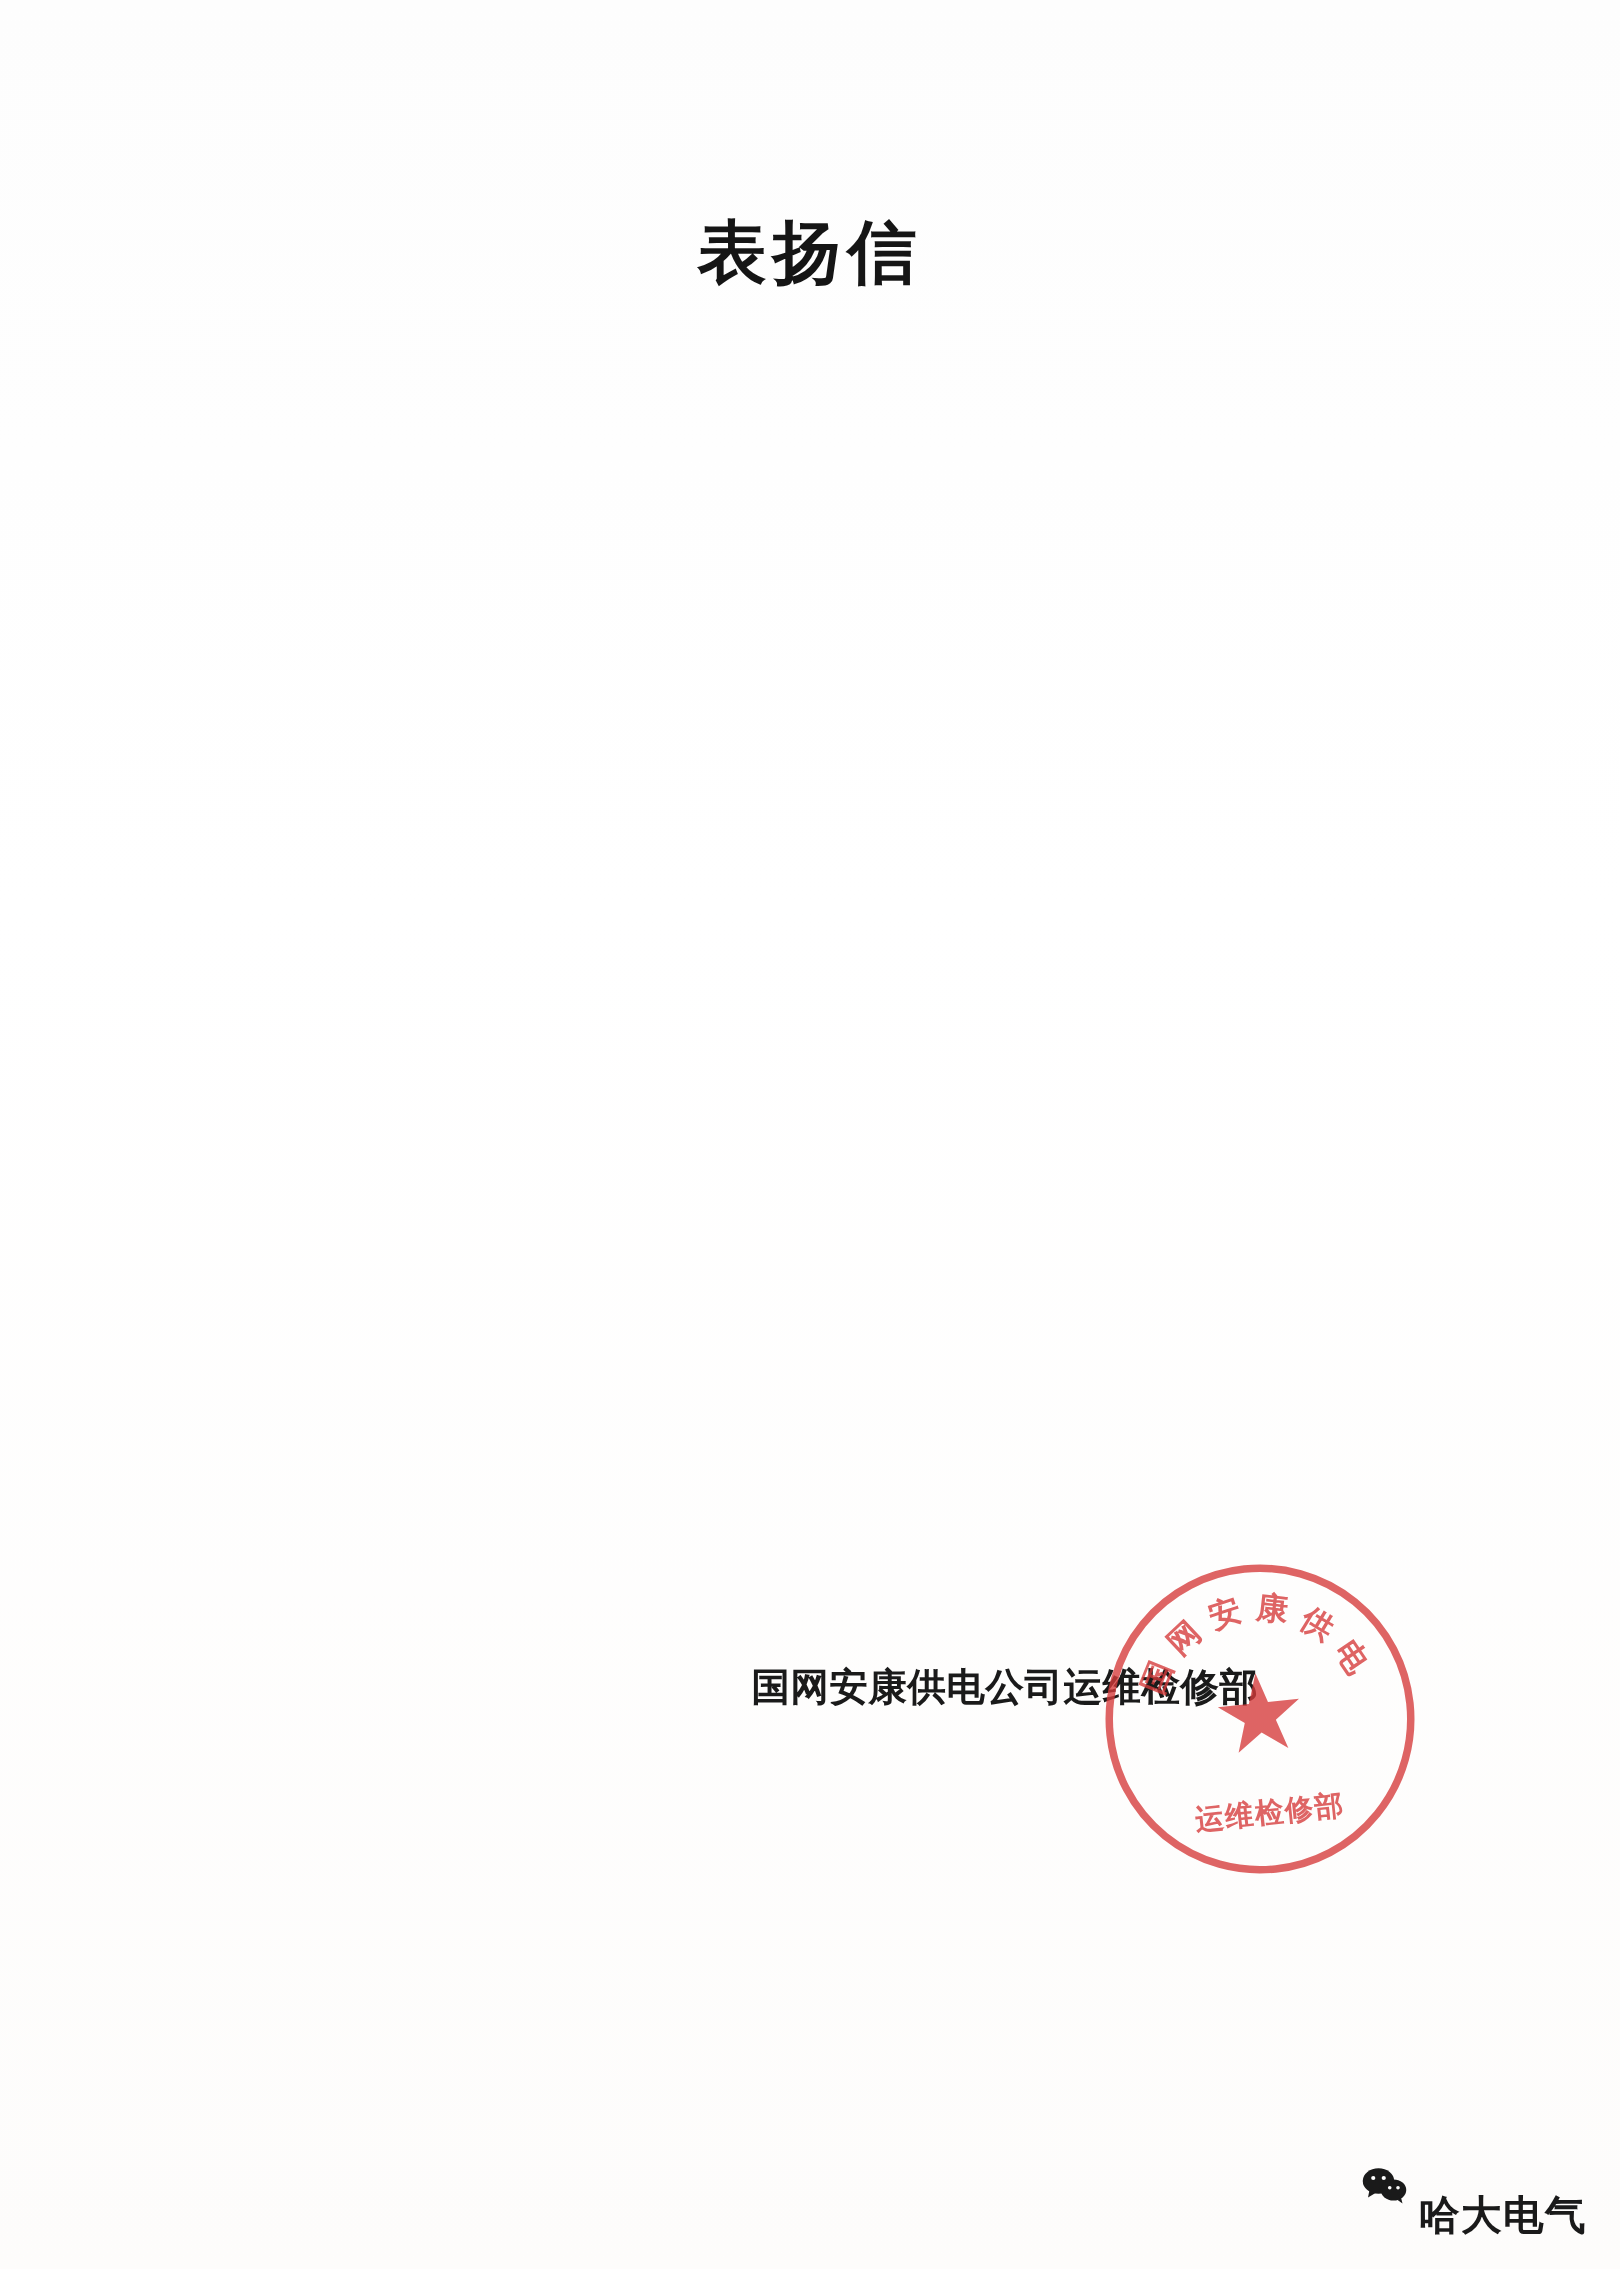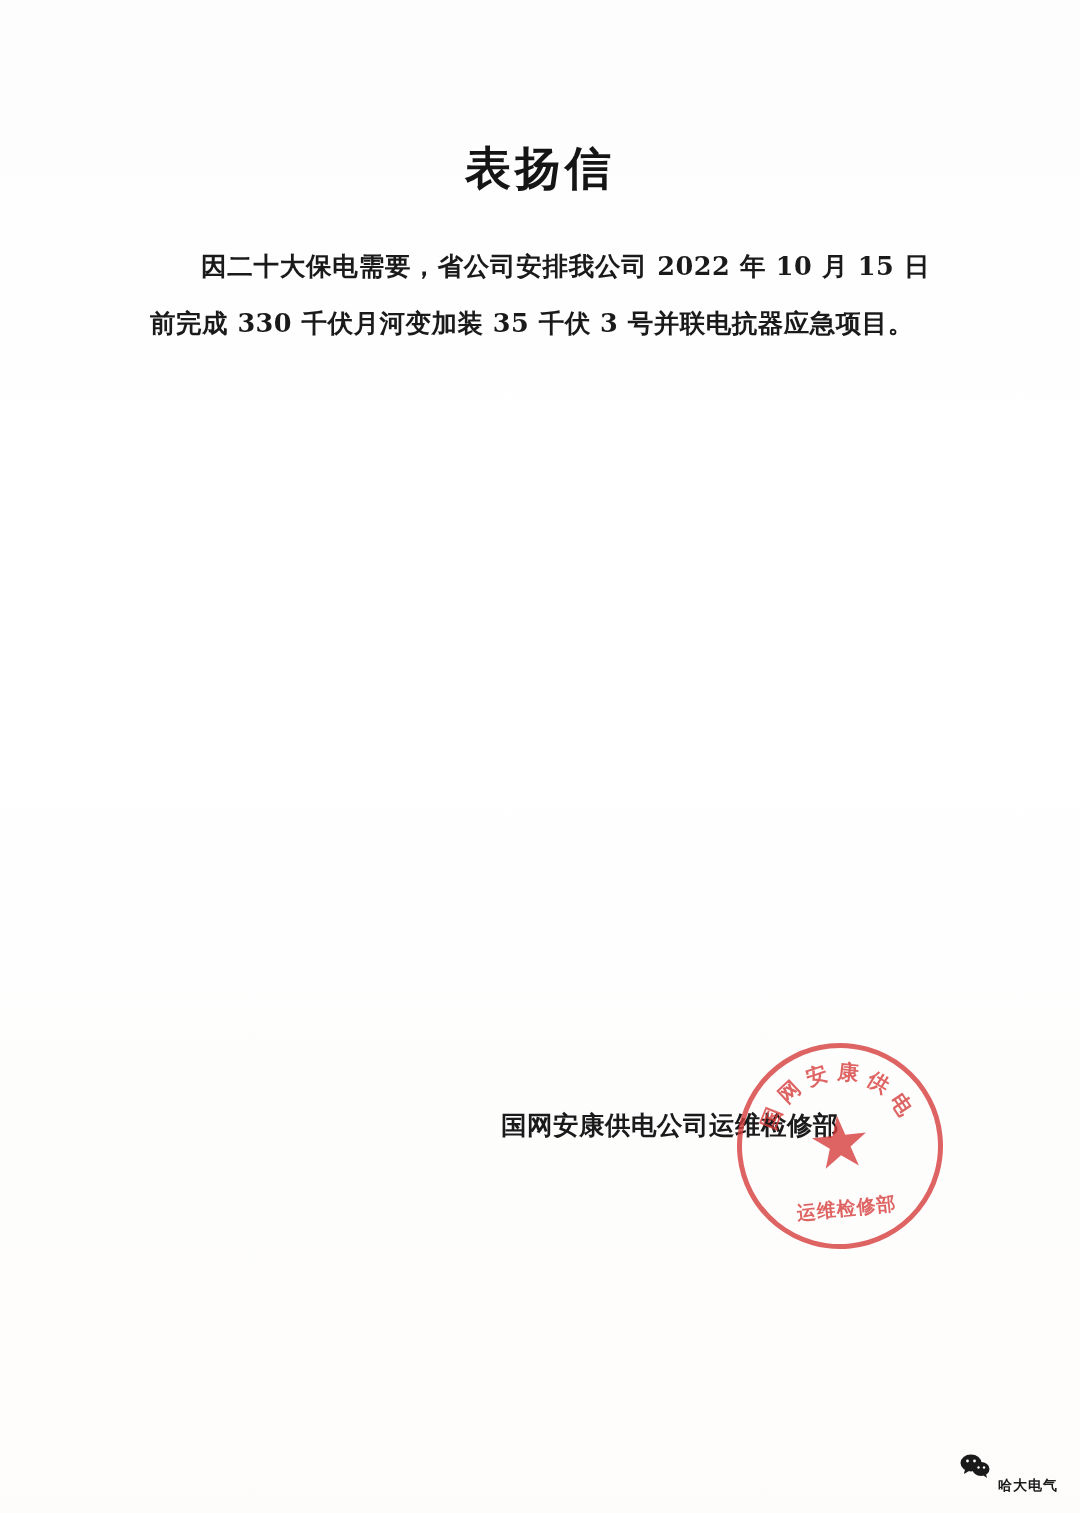--- a/index.html
+++ b/index.html
@@ -141,38 +141,37 @@
     align-items: center;
     gap: 8px;
   }
   .wechat-icon {
     width: 30px;
     height: 26px;
     position: relative;
     display: inline-block;
   }
   .wechat-badge-label {
-    font-size: 14px;
+    font-size: 27px;
     font-weight: 700;
     color: #1a1a1a;
     font-family: Liberation Serif, serif;
     letter-spacing: 1px;
     margin-top: 40px;
   }
 </style>
 </head>
 <body>
 
 <div class="page">
   <div class="paper-tint"></div>
 
   <div class="doc-title">表扬信</div>
 
   <div class="body-block">
-    <p class="para">因二十大保电需要，省公司安排我公司 2022 年 10 月 15 日前完成 330 千伏月河变加装 35 千伏 3 号并联电抗器应急项目。</p>
   </div>
 
   <div class="signature-block">
     <div>国网安康供电公司运维检修部</div>
   </div>
 
   <div class="seal">
     <div class="seal-inner"></div>
     <div class="seal-arc-text" id="seal-arc">
         <span style="transform: translate(-65.3381px, -34.7409px) rotate(-62deg) translate(-50%, -50%);">国</span>

